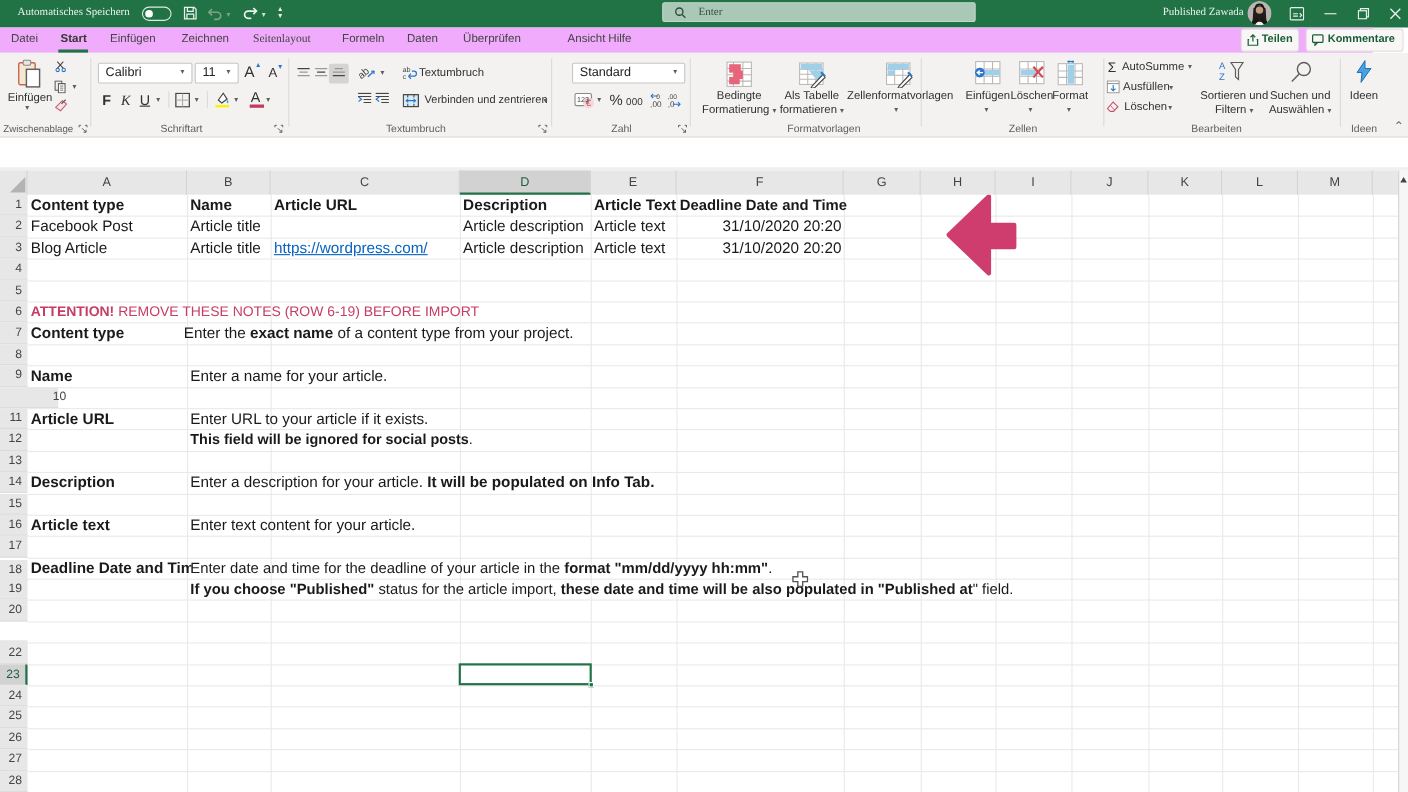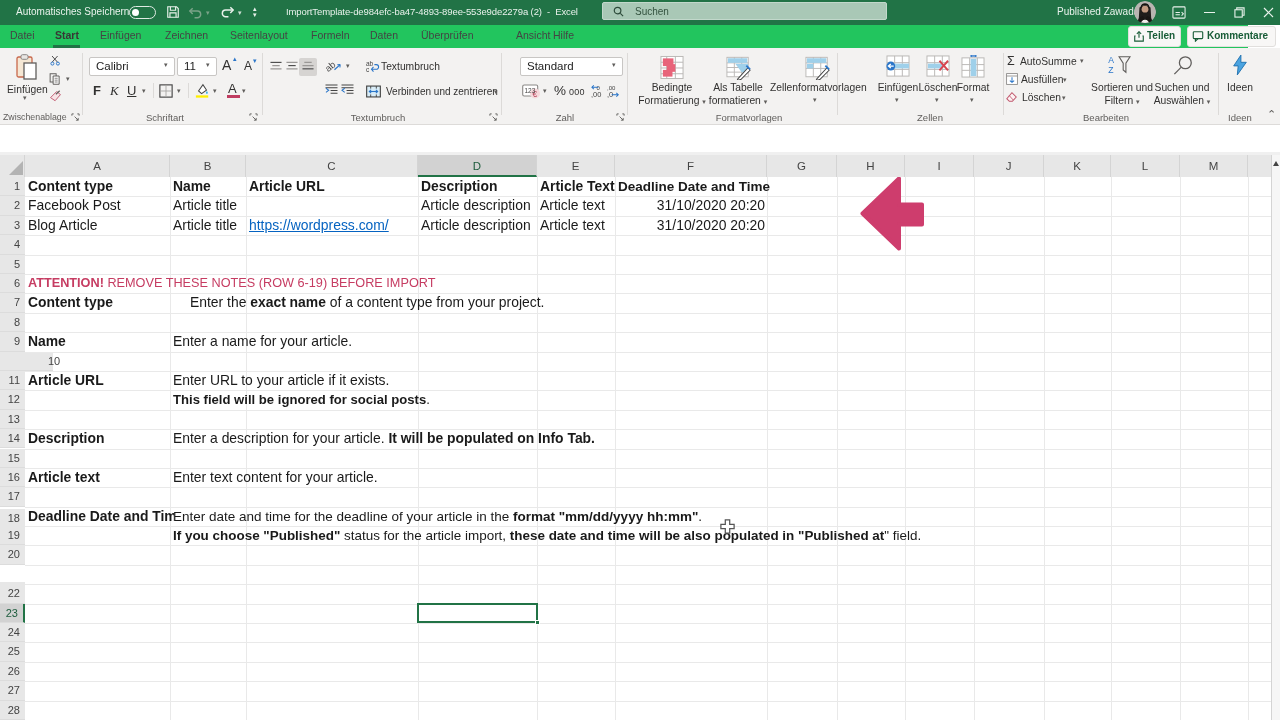--- a/index.html
+++ b/index.html
@@ -2,23 +2,23 @@
 <html><head>
 <meta charset="utf-8">
 <style>
 html,body{margin:0;padding:0;width:1280px;height:720px;overflow:hidden;
  font-family:"Liberation Sans",sans-serif;-webkit-font-smoothing:antialiased;}
 *{box-sizing:border-box;}
 .abs{position:absolute;}
 #app{position:relative;width:1280px;height:720px;background:#fff;}
 
 #titlebar{position:absolute;left:0;top:0;width:1280px;height:25px;background:#217346;color:#e9f2ec;font-size:10px;}
-#titlebar .t{position:absolute;top:0;height:25px;line-height:24px;white-space:nowrap;}
-
-#tabs{position:absolute;left:0;top:25px;width:1248px;height:23px;background:#22c55e;font-size:10.5px;color:#444;}
+#titlebar .t{position:absolute;top:0;height:25px;line-height:24px;white-space:nowrap;font-family:Liberation Serif, serif;}
+
+#tabs{position:absolute;left:0;top:25px;width:1248px;height:23px;background:#f0abfc;font-size:10.5px;color:#444;}
 #tabs .tab{position:absolute;top:0;height:23px;line-height:21px;}
 
 #ribbon{position:absolute;left:0;top:48px;width:1280px;height:77px;background:#f3f2f1;border-bottom:1px solid #dddbd9;font-size:10.3px;color:#323130;}
 .gsep{position:absolute;top:5px;height:62px;width:1px;background:#dcdad8;}
 .glabel{position:absolute;top:64px;height:13px;font-size:9.5px;color:#5f5d5b;text-align:center;white-space:nowrap;}
 .launch{position:absolute;top:65px;width:9px;height:9px;}
 .rlabel{position:absolute;white-space:nowrap;color:#323130;font-size:10.3px;}
 .cc{text-align:center;}
 
 #fbar{position:absolute;left:0;top:125px;width:1280px;height:27px;background:#e6e6e6;}
@@ -47,27 +47,26 @@
     <path d="M2 5 h8 a3.5 3.5 0 0 1 0 7 h-3"></path>
         <path d="M5 2 L2 5 L5 8" fill="none"></path>
   </svg>
   <span class="abs" style="left:206px;top:9px;color:#7ba389;font-size:7px;">▾</span>
   <svg class="abs" style="left:220px;top:5px" width="15" height="13" viewBox="0 0 16 13" fill="none" stroke="#e9f2ec" stroke-width="1.6">
     <path d="M14 5 h-8 a3.5 3.5 0 0 0 0 7 h3"></path>
         <path d="M11 2 L14 5 L11 8" fill="none"></path>
   </svg>
   <span class="abs" style="left:238px;top:9px;color:#cfe0d5;font-size:7px;">▾</span>
   <span class="abs" style="left:253px;top:6px;color:#e9f2ec;font-size:7px;line-height:6px;">▴<br>▾</span>
-  <div class="t" style="left:286px;font-size:9.5px;letter-spacing:-0.1px;">ImportTemplate-de984efc-ba47-4893-89ee-553e9de2279a (2)&nbsp;&nbsp;-&nbsp;&nbsp;Excel</div>
   <div class="abs" style="left:602px;top:2px;width:285px;height:18px;background:#a9c8b6;border:1px solid #c2d8cb;border-radius:2px;"></div>
   <svg class="abs" style="left:613px;top:6px" width="11" height="11" viewBox="0 0 12 12" fill="none" stroke="#2c4a39" stroke-width="1.3">
     <circle cx="5" cy="5" r="3.6"></circle>
         <path d="M8 8 L11 11"></path>
   </svg>
-  <div class="t" style="left:635px;color:#33523f;">Suchen</div>
+  <div class="t" style="left:635px;color:#33523f;">Enter</div>
   <div class="t" style="left:1057px;">Published Zawada</div>
   <svg class="abs" style="left:1134px;top:1px" width="22" height="22" viewBox="0 0 22 22">
     <defs>
           <clipPath id="avc">
             <circle cx="11" cy="11" r="11"></circle>
           </clipPath>
         </defs>
     <g clip-path="url(#avc)">
       <circle cx="11" cy="11" r="11" fill="#b9b5b2"></circle>
       <path d="M5.5 6.5 Q11 1.5 16.5 6.5 L17.5 22 L4.5 22 Z" fill="#201d1b"></path>
@@ -92,21 +91,21 @@
     <path d="M1 1 L10 10 M10 1 L1 10"></path>
   </svg>
 </div>
 
 <div id="tabs">
   <div class="tab" style="left:10px;">Datei</div>
   <div class="tab b" style="left:55px;color:#383735;">Start</div>
   <div class="abs" style="left:53px;top:20px;width:27px;height:2.5px;background:#217346;"></div>
   <div class="tab" style="left:100px;">Einfügen</div>
   <div class="tab" style="left:165px;">Zeichnen</div>
-  <div class="tab" style="left:230px;">Seitenlayout</div>
+  <div class="tab" style="left:230px;font-family:Liberation Serif, serif;">Seitenlayout</div>
   <div class="tab" style="left:311px;">Formeln</div>
   <div class="tab" style="left:370px;">Daten</div>
   <div class="tab" style="left:421px;">Überprüfen</div>
   <div class="tab" style="left:516px;">Ansicht</div>
   <div class="tab" style="left:553px;">Hilfe</div>
   <div class="abs" style="left:1128px;top:1px;width:53px;height:21px;border:1px solid #e1dfdd;border-radius:3px;background:#f8f7f6;"></div>
   <svg class="abs" style="left:1133px;top:5px" width="12" height="12" viewBox="0 0 14 14" fill="none" stroke="#185c37" stroke-width="1.3">
     <path d="M7 9 V2"></path>
         <path d="M4.5 4.5 L7 2 l2.5 2.5"></path>
         <path d="M3 7 H2 v6 h10 V7 h-1"></path>
@@ -474,21 +473,21 @@
         <div class="cell " style="left:540px;top:44.39px;line-height:19.39px;">Article text</div>
         <div class="cell " style="right:515px;top:44.39px;line-height:19.39px;text-align:right;">31/10/2020 20:20</div>
         <div class="cell " style="left:28px;top:63.79px;line-height:19.39px;">Blog Article</div>
         <div class="cell " style="left:173px;top:63.79px;line-height:19.39px;">Article title</div>
         <div class="cell " style="left:249px;top:63.79px;line-height:19.39px;"><span style="color:#0563c1;text-decoration:underline;">https://wordpress.com/</span></div>
         <div class="cell " style="left:421px;top:63.79px;line-height:19.39px;">Article description</div>
         <div class="cell " style="left:540px;top:63.79px;line-height:19.39px;">Article text</div>
         <div class="cell " style="right:515px;top:63.79px;line-height:19.39px;text-align:right;">31/10/2020 20:20</div>
         <div class="cell " style="left:28px;top:121.97px;line-height:19.39px;color:#c63c62;font-size:12.7px;"><span class="b">ATTENTION!</span> REMOVE THESE NOTES (ROW 6-19) BEFORE IMPORT</div>
         <div class="cell b" style="left:28px;top:141.36px;line-height:19.39px;">Content type</div>
-        <div class="cell " style="left:190px;top:141.36px;line-height:19.39px;">Enter the <span class="b">exact name</span> of a content type from your project.</div>
+        <div class="cell " style="left:167px;top:141.36px;line-height:19.39px;">Enter the <span class="b">exact name</span> of a content type from your project.</div>
         <div class="cell b" style="left:28px;top:180.14px;line-height:19.39px;">Name</div>
         <div class="cell " style="left:173px;top:180.14px;line-height:19.39px;">Enter a name for your article.</div>
         <div class="cell b" style="left:28px;top:218.93px;line-height:19.39px;">Article URL</div>
         <div class="cell " style="left:173px;top:218.93px;line-height:19.39px;">Enter URL to your article if it exists.</div>
         <div class="cell " style="left:173px;top:238.32px;line-height:19.39px;font-size:13.1px;"><span class="b">This field will be ignored for social posts</span>.</div>
         <div class="cell b" style="left:28px;top:277.11px;line-height:19.39px;">Description</div>
         <div class="cell " style="left:173px;top:277.11px;line-height:19.39px;">Enter a description for your article. <span class="b">It will be populated on Info Tab.</span></div>
         <div class="cell b" style="left:28px;top:315.89px;line-height:19.39px;">Article text</div>
         <div class="cell " style="left:173px;top:315.89px;line-height:19.39px;">Enter text content for your article.</div>
         <div class="cell b" style="left:28px;top:354.68px;line-height:19.39px;width:146px;overflow:hidden;">Deadline Date and Tim</div>

